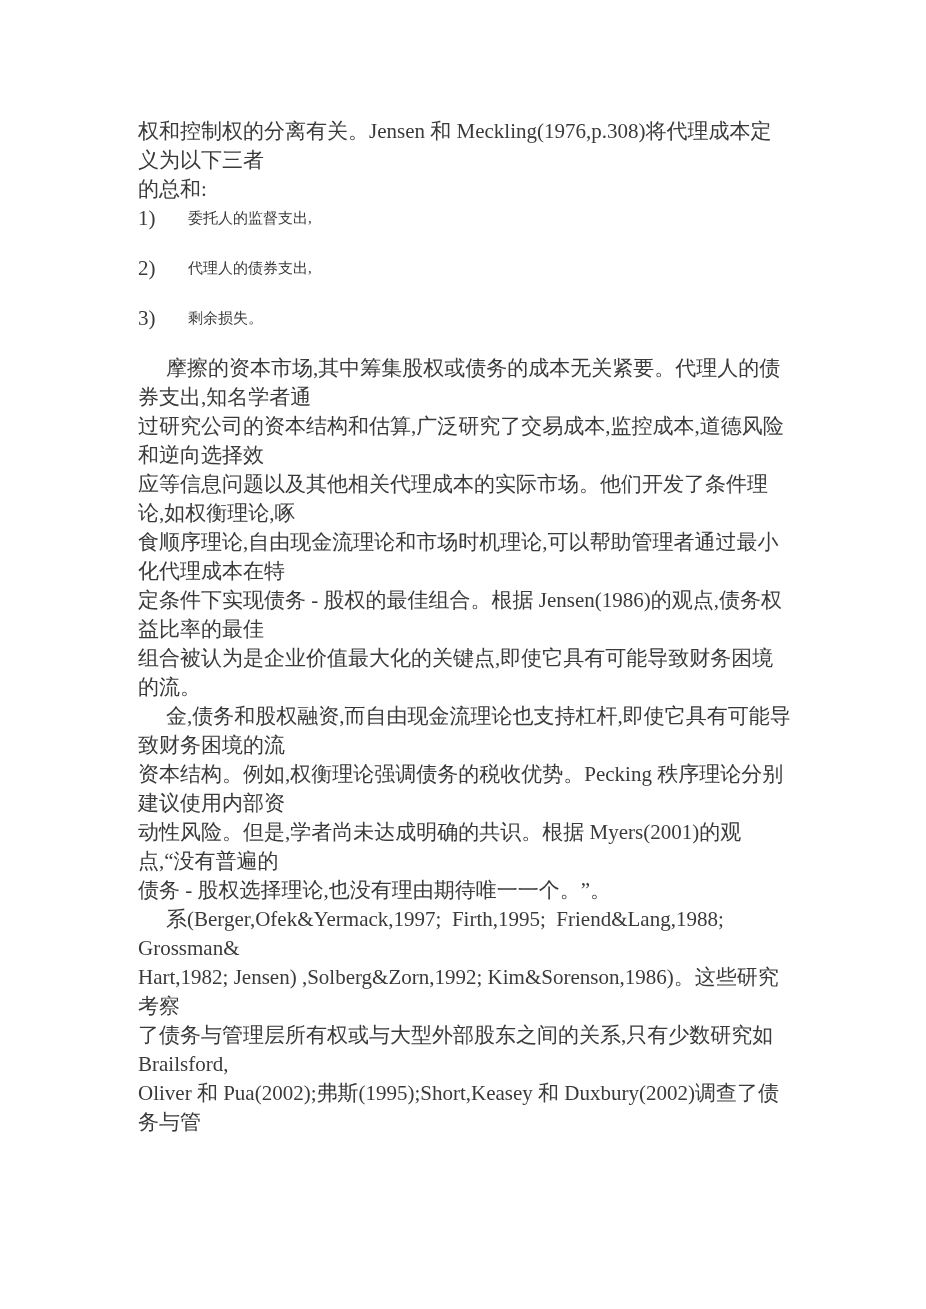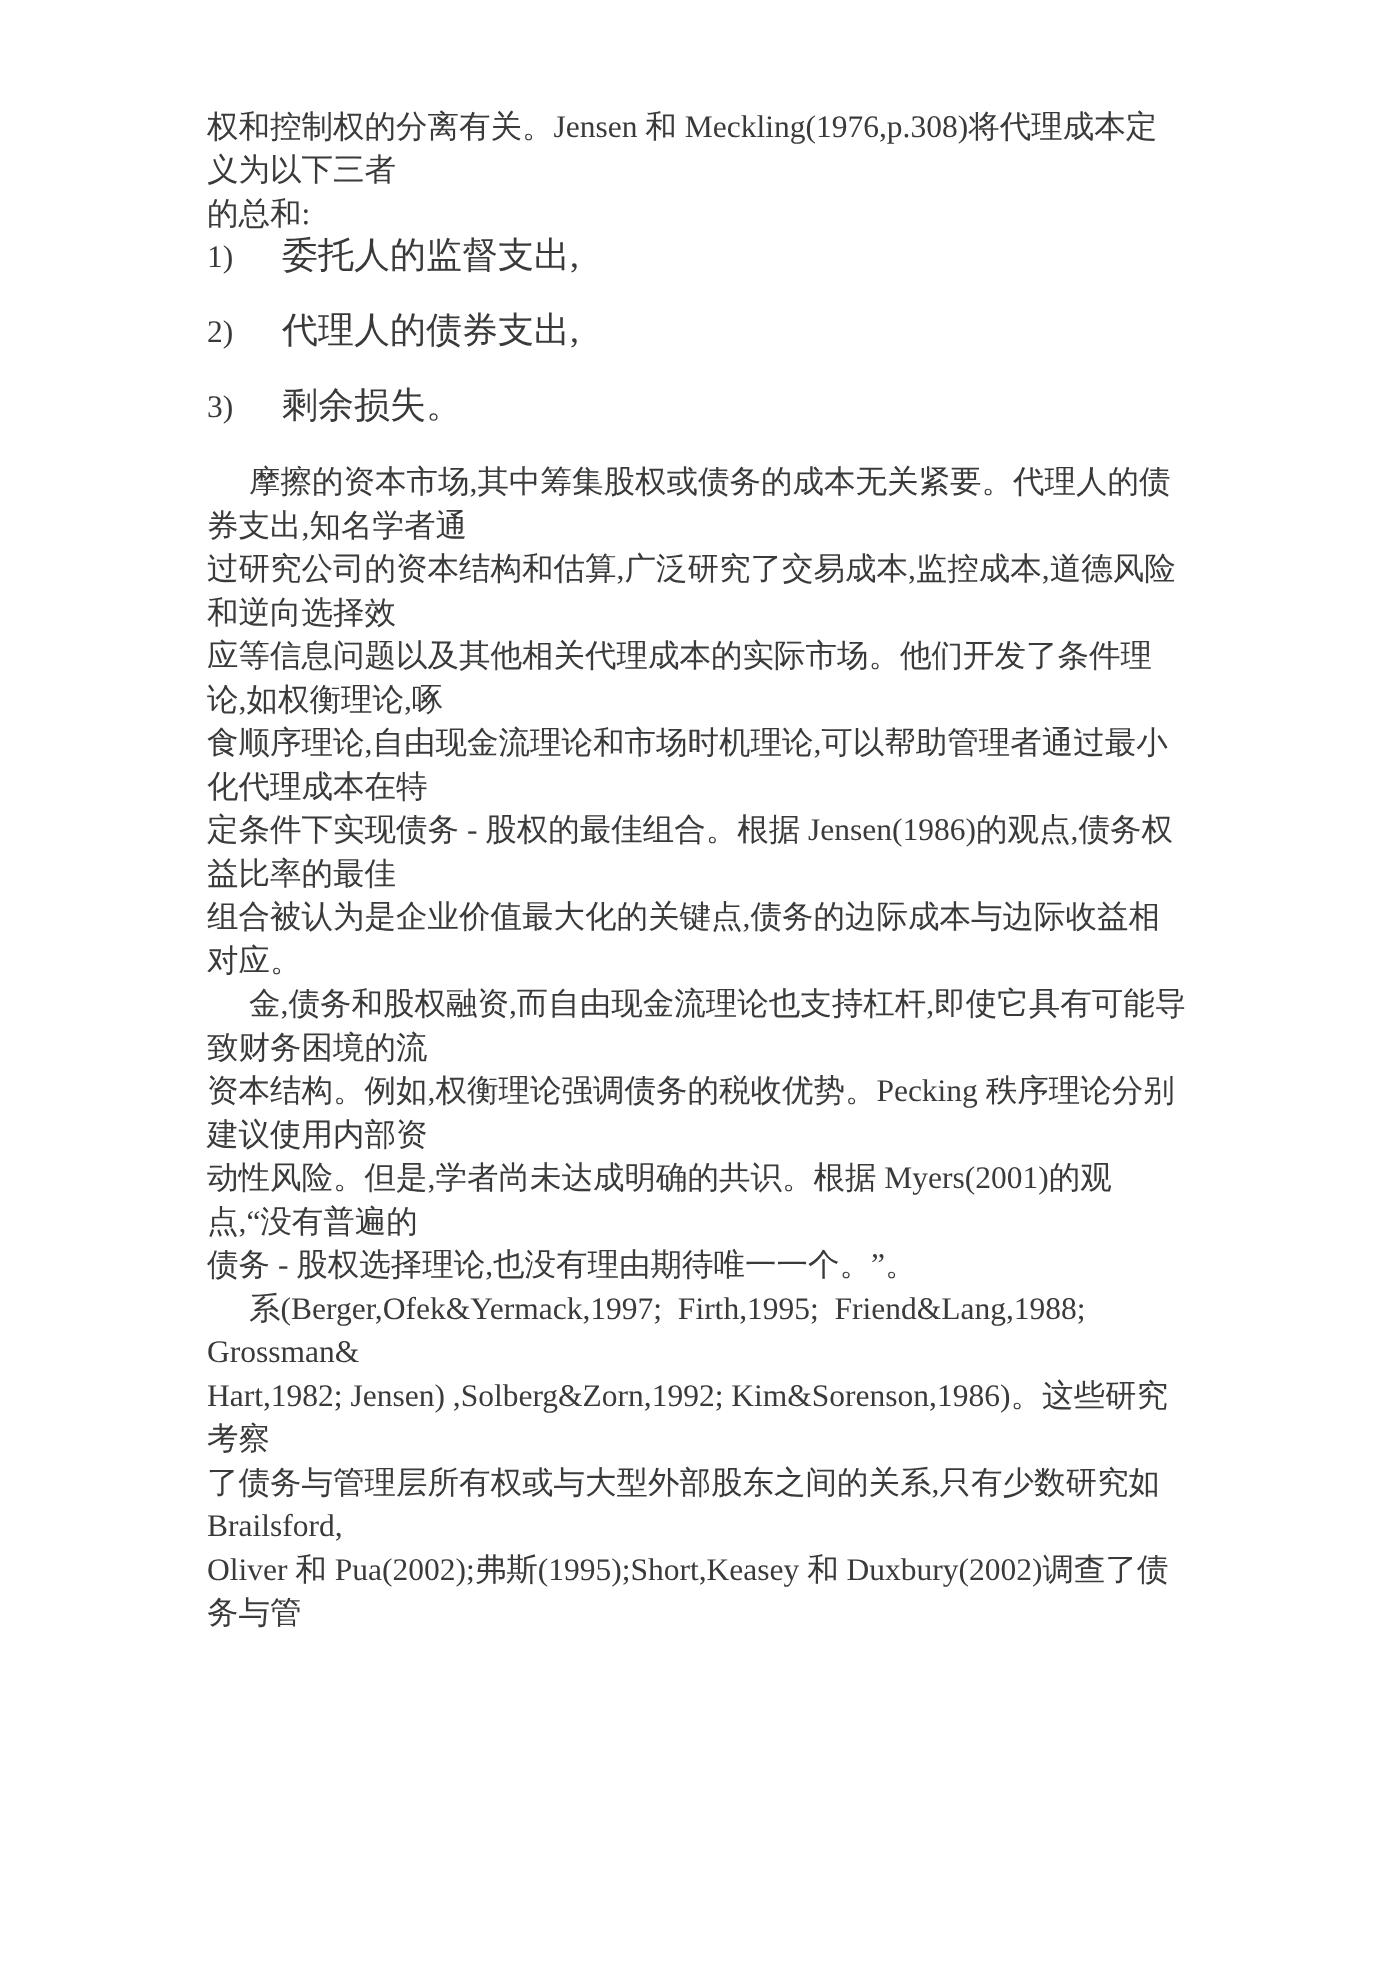--- a/index.html
+++ b/index.html
@@ -10,21 +10,21 @@
   body {
     width: 926px;
     height: 1309px;
     font-family: "Liberation Serif", "DejaVu Serif", serif;
     overflow: hidden;
   }
   .page {
     box-sizing: border-box;
     width: 926px;
     height: 1309px;
-    padding: 70px 134px 0 138px;
+    padding: 117px 134px 0 138px;
     background: #ffffff;
     color: #3a3a3a;
   }
   .para { margin: 0; }
   .line {
     font-size: 21px;
     line-height: 29px;
     white-space: pre-wrap;
     color: #3a3a3a;
   }
@@ -34,21 +34,21 @@
     margin-bottom: 21px;
   }
   .list-item:last-of-type { margin-bottom: 0; }
   .list-item .marker {
     flex: none;
     width: 50px;
     font-size: 21px;
     line-height: 29px;
   }
   .list-item .list-text {
-    font-size: 24px;
+    font-size: 15px;
     line-height: 29px;
   }
 </style>
 </head>
 <body>
 
 <div class="page">
 
   <div class="para">
     <div class="line">权和控制权的分离有关。Jensen 和 Meckling(1976,p.308)将代理成本定义为以下三者</div>
@@ -69,21 +69,21 @@
     <span class="marker">3)</span>
     <span class="list-text">剩余损失。</span>
   </div>
 
   <div class="para indent">
     <div class="line">摩擦的资本市场,其中筹集股权或债务的成本无关紧要。代理人的债券支出,知名学者通</div>
     <div class="line">过研究公司的资本结构和估算,广泛研究了交易成本,监控成本,道德风险和逆向选择效</div>
     <div class="line">应等信息问题以及其他相关代理成本的实际市场。他们开发了条件理论,如权衡理论,啄</div>
     <div class="line">食顺序理论,自由现金流理论和市场时机理论,可以帮助管理者通过最小化代理成本在特</div>
     <div class="line">定条件下实现债务 - 股权的最佳组合。根据 Jensen(1986)的观点,债务权益比率的最佳</div>
-    <div class="line">组合被认为是企业价值最大化的关键点,债务的边际成本与边际收益相对应。</div>
+    <div class="line">组合被认为是企业价值最大化的关键点,即使它具有可能导致财务困境的流。</div>
   </div>
 
   <div class="para indent">
     <div class="line">金,债务和股权融资,而自由现金流理论也支持杠杆,即使它具有可能导致财务困境的流</div>
     <div class="line">资本结构。例如,权衡理论强调债务的税收优势。Pecking 秩序理论分别建议使用内部资</div>
     <div class="line">动性风险。但是,学者尚未达成明确的共识。根据 Myers(2001)的观点,“没有普遍的</div>
     <div class="line">债务 - 股权选择理论,也没有理由期待唯一一个。”。</div>
   </div>
 
   <div class="para indent">

